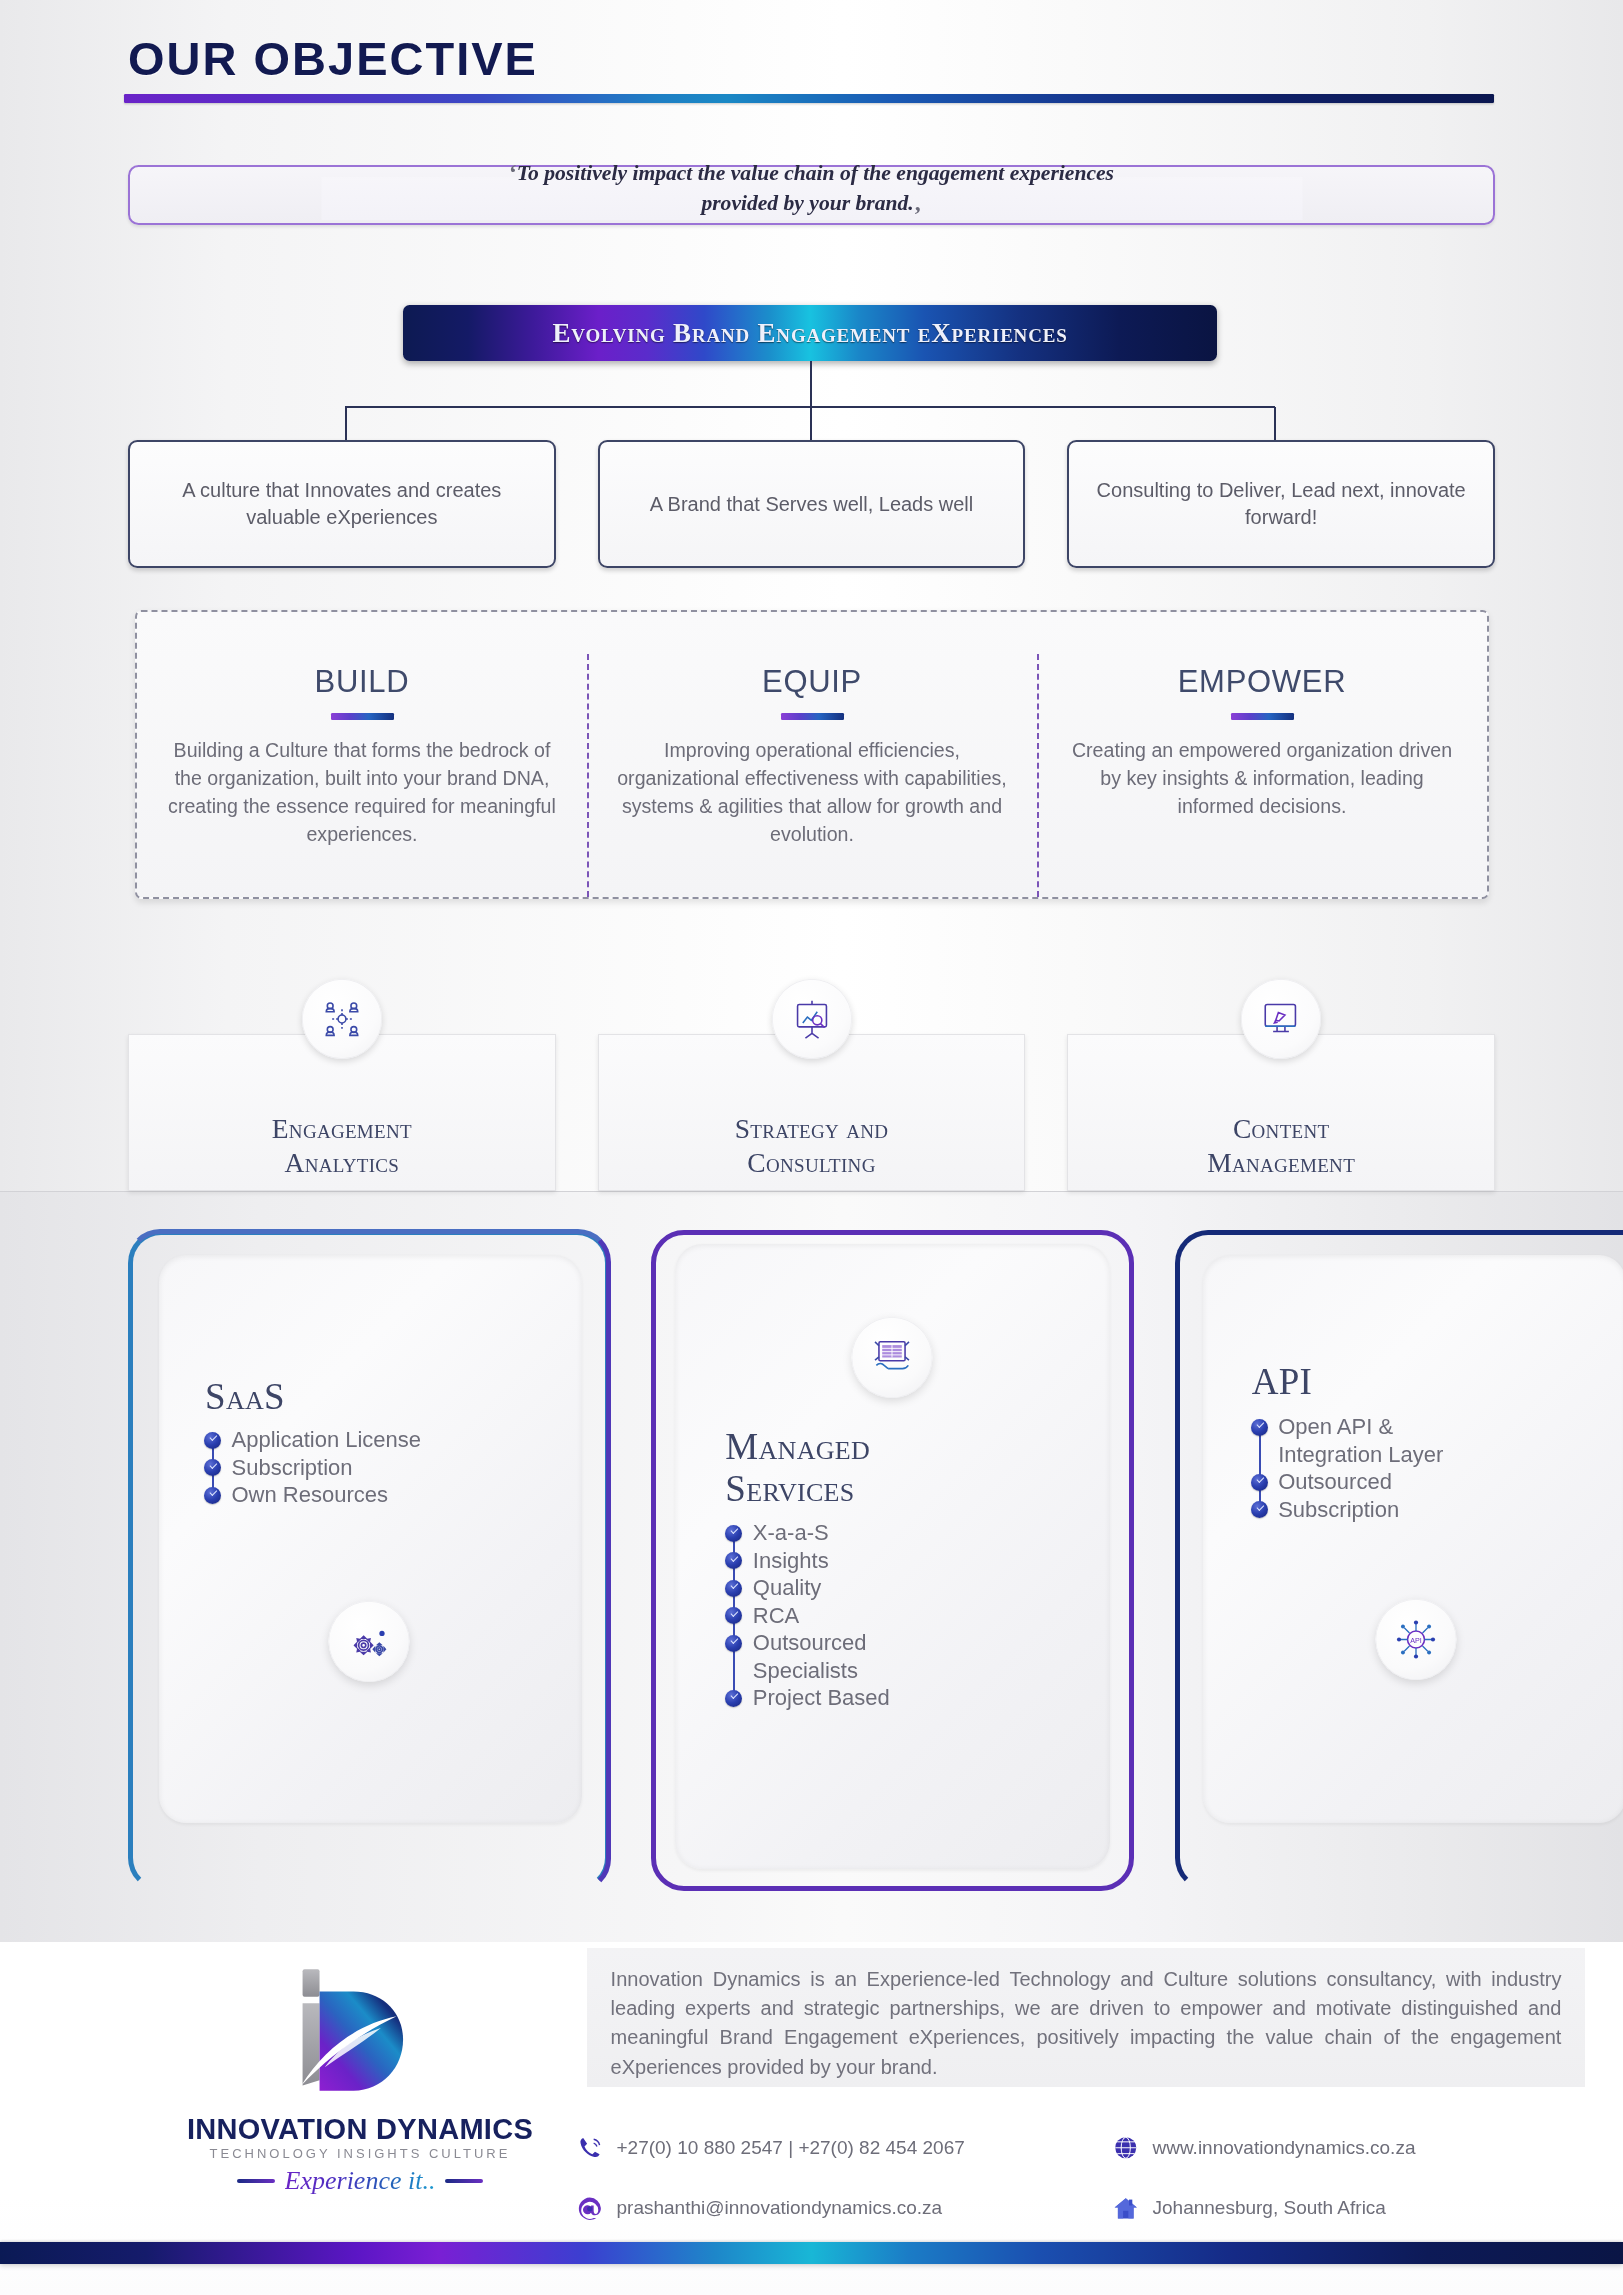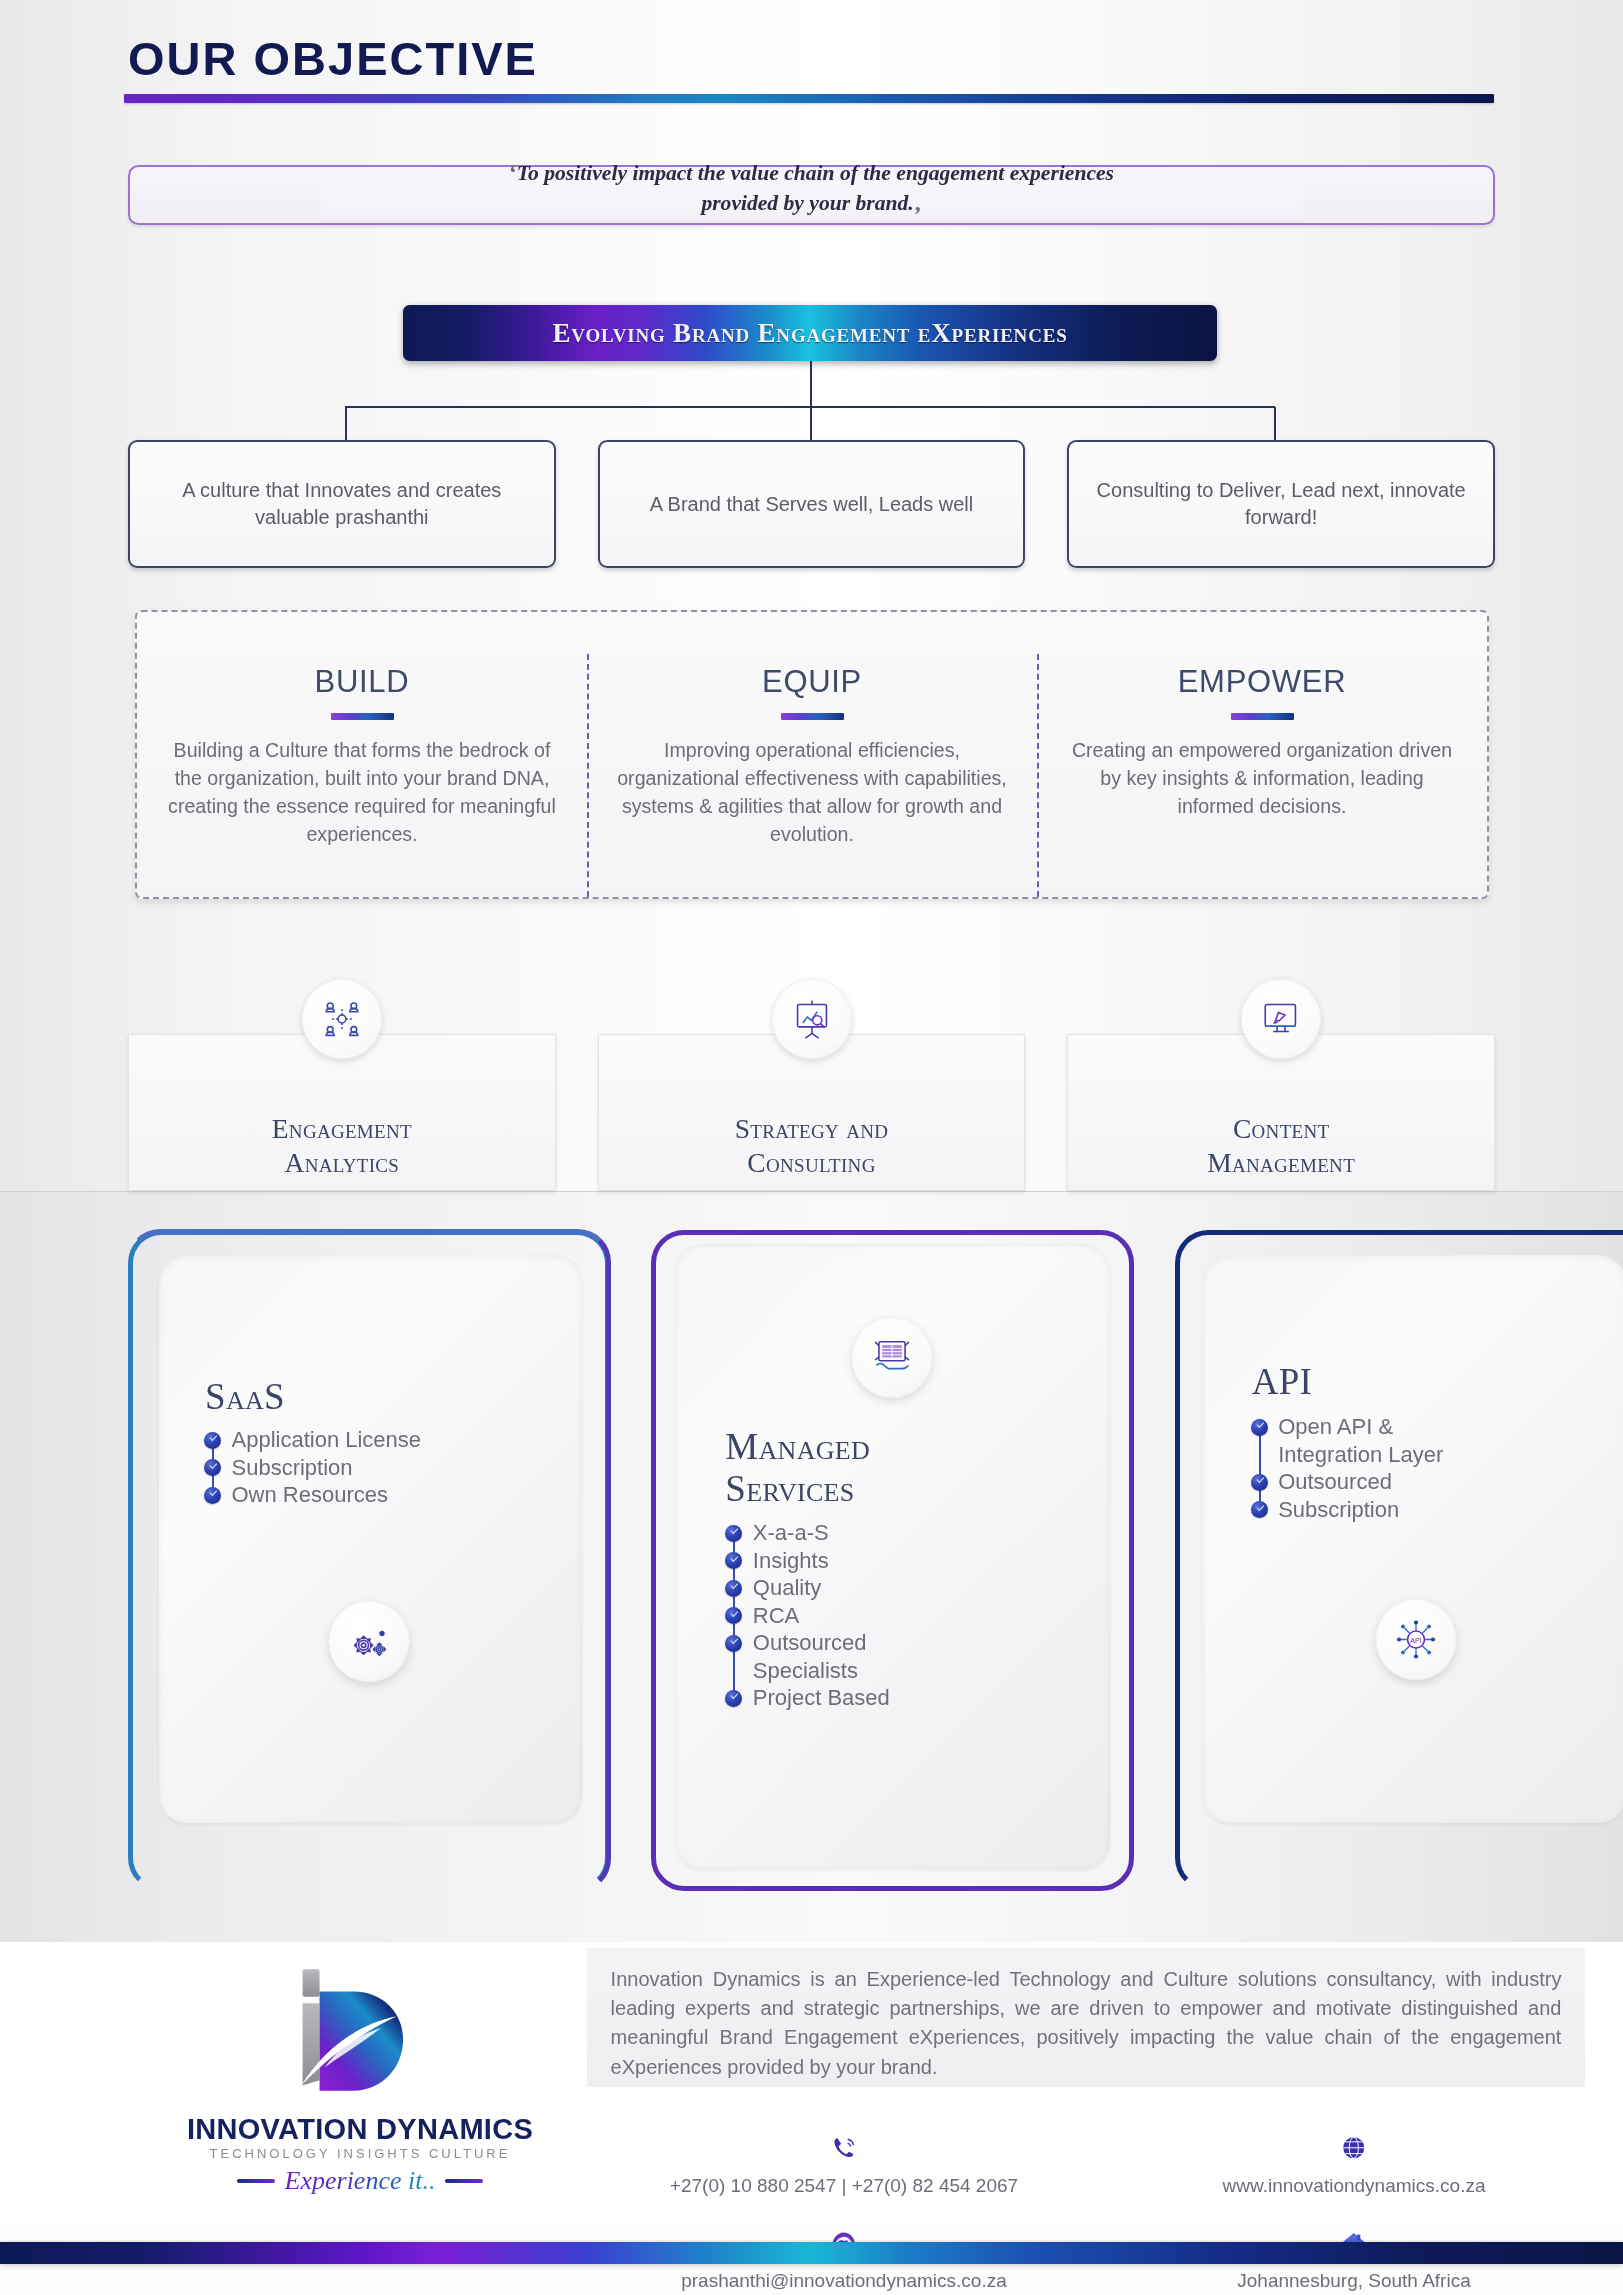--- a/index.html
+++ b/index.html
@@ -224,21 +224,21 @@
 
   .foot-panel {
     position:absolute; left:587px; top:1948px; width:998px; height:139px;
     background:linear-gradient(180deg,#f3f3f5 0%, #efeff1 100%);
     padding:17px 23.6px;
   }
   .foot-text { font-size:20px; line-height:1.46; color:#71717c; text-align:justify; }
 
   .contacts { position:absolute; left:576px; top:2134px; width:1021px; }
   .contact-grid { display:grid; grid-template-columns:536px 484px; row-gap:33px; }
-  .contact-item { display:flex; align-items:center; gap:13px;flex-direction:column; }
+  .contact-item { display:flex; align-items:center; gap:13px; }
   .contact-txt { font-size:19px; color:#6d6d79; }
   .ci { width:27.5px; height:27.5px; flex:0 0 27.5px; }
 </style>
 </head>
 <body>
 
 <div class="page">
 
   <div class="band band-top"></div>
   <div class="band band-mid"></div>
@@ -258,21 +258,21 @@
   </div>
 
   <div class="conn-stem"></div>
   <div class="conn-horiz"></div>
   <div class="conn-drop cd1"></div>
   <div class="conn-drop cd2"></div>
   <div class="conn-drop cd3"></div>
 
   <div class="pillars">
     <div class="pillar">
-      <span class="pillar-txt">A culture that Innovates and creates valuable prashanthi</span>
+      <span class="pillar-txt">A culture that Innovates and creates valuable eXperiences</span>
     </div>
     <div class="pillar">
       <span class="pillar-txt">A Brand that Serves well, Leads well</span>
     </div>
     <div class="pillar">
       <span class="pillar-txt">Consulting to Deliver, Lead next, innovate forward!</span>
     </div>
   </div>
 
   <div class="bee-wrap">

